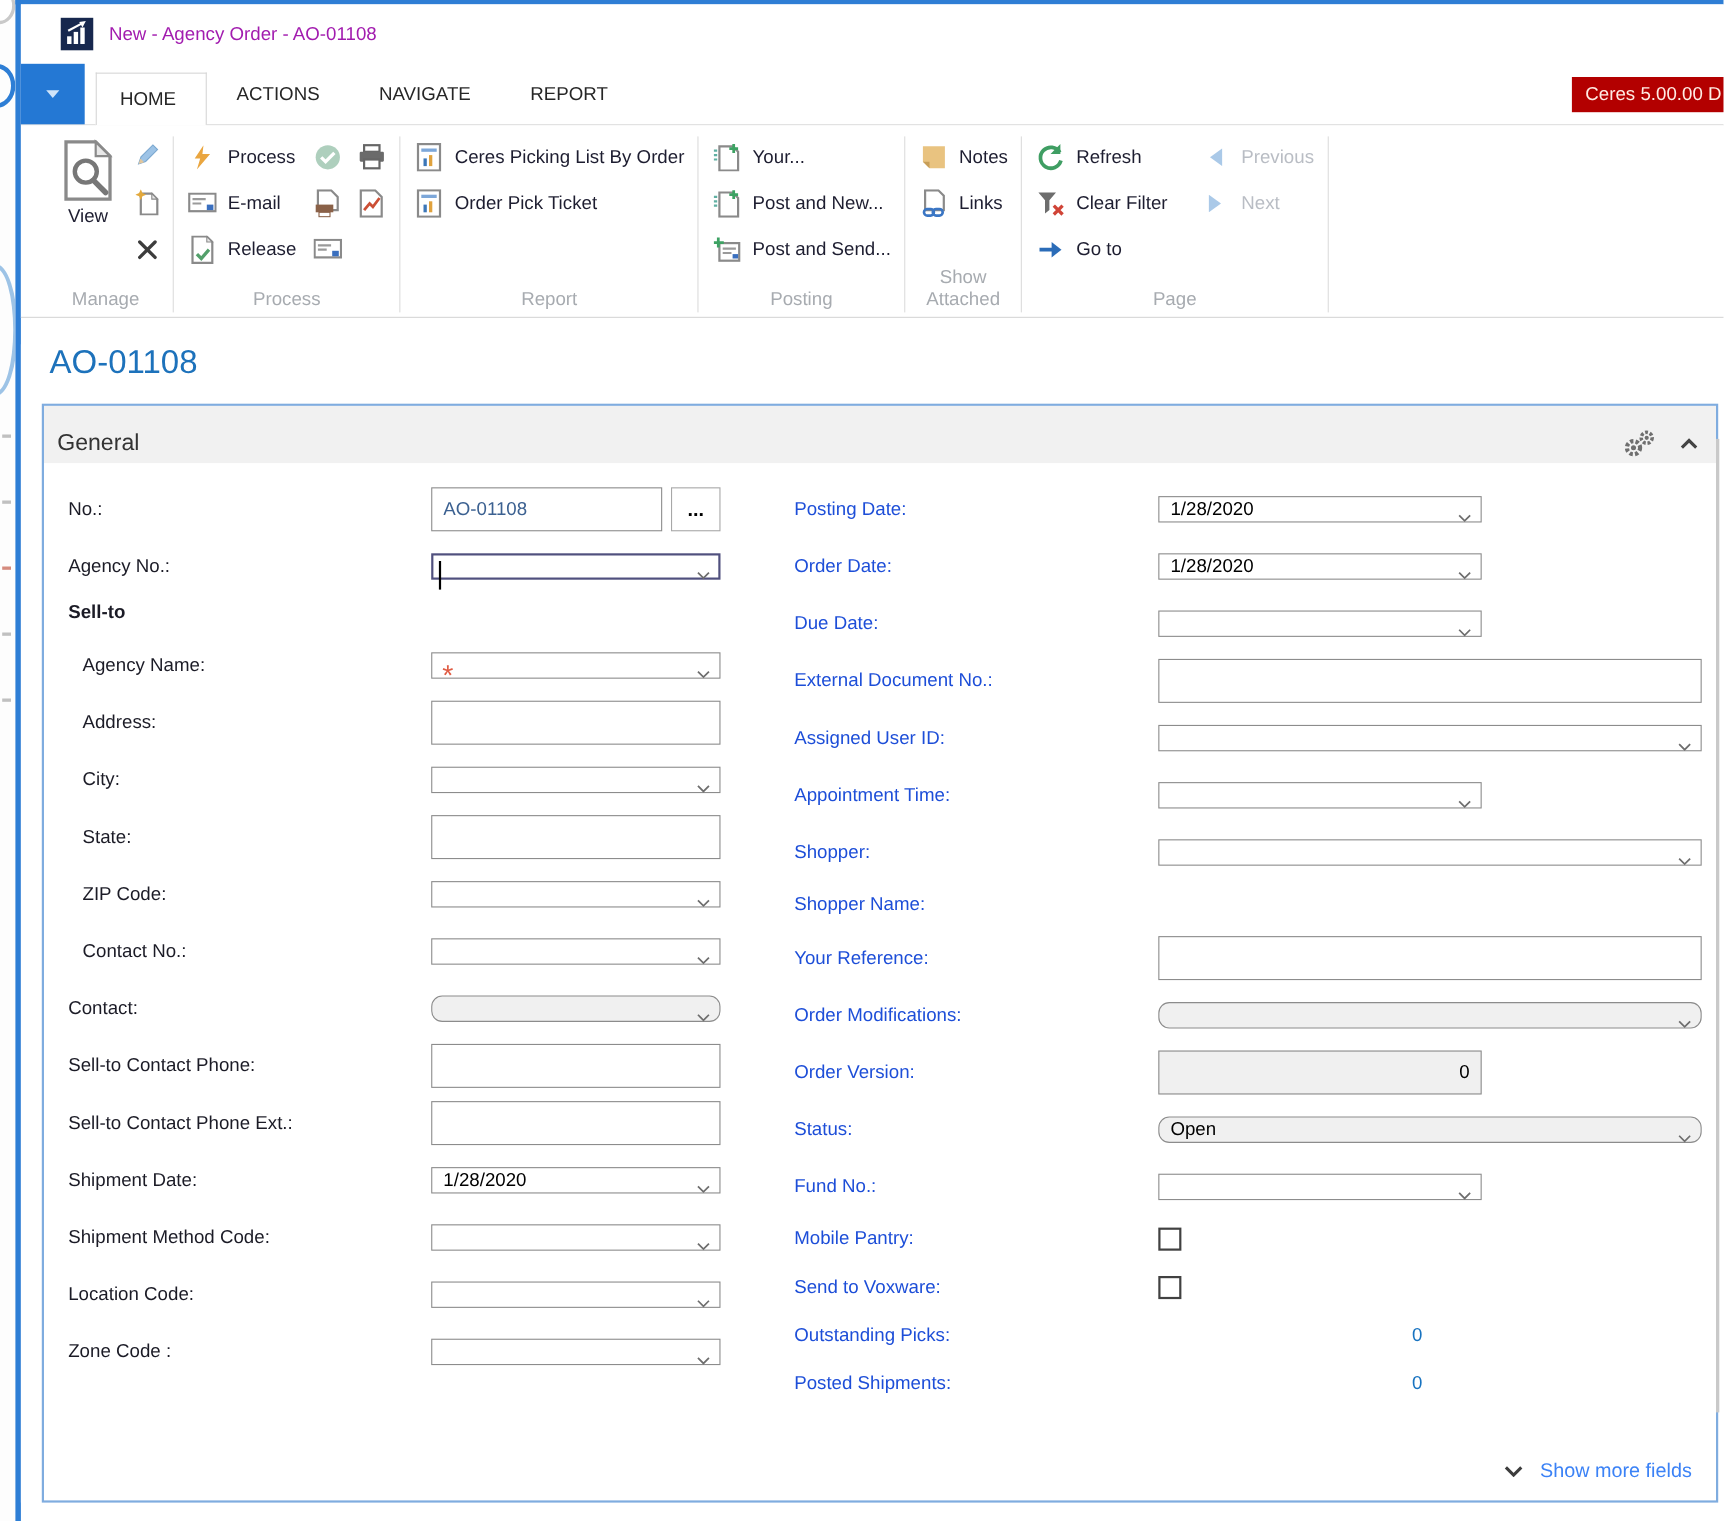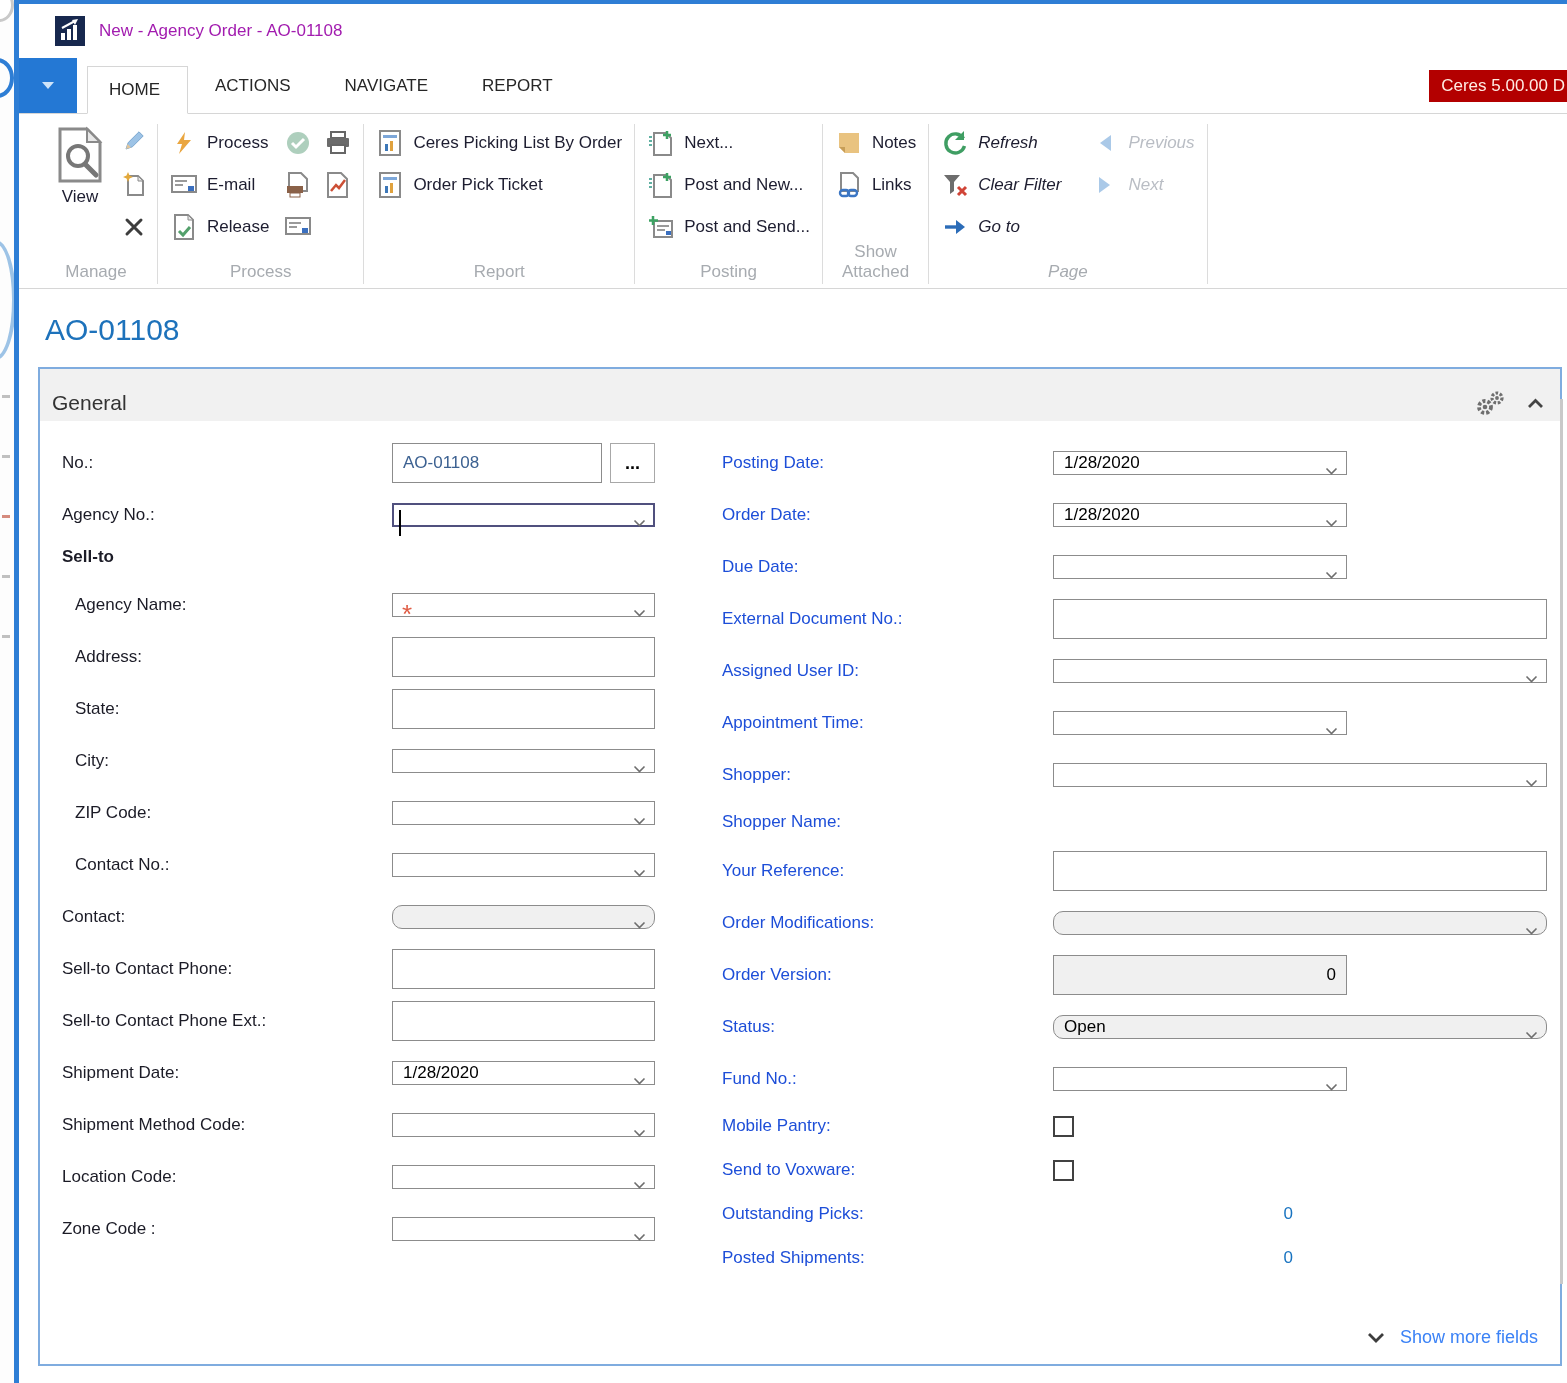--- a/index.html
+++ b/index.html
@@ -293,21 +293,21 @@
       <div class="rgroup">
         <div class="btn-col">
           <div class="ribbon-btn">
             <span class="ric">
                 <svg width="26" height="26" viewBox="0 0 26 26">
                   <path d="M6 3h12l5 5v17H6z" fill="#fff" stroke="#8a8a8a" stroke-width="2"></path>
                   <path d="M1 7h5M1 11h4M1 15h5" stroke="#5fb0a2" stroke-width="2" stroke-dasharray="3 2"></path>
                   <path d="M19 1v8M15 5h8" stroke="#3da263" stroke-width="2.5"></path>
                 </svg>
               </span>
-            <span>Next...</span>
+            <span>Your...</span>
           </div>
           <div class="ribbon-btn">
             <span class="ric">
                 <svg width="26" height="26" viewBox="0 0 26 26">
                   <path d="M6 3h12l5 5v17H6z" fill="#fff" stroke="#8a8a8a" stroke-width="2"></path>
                   <path d="M1 7h5M1 11h4M1 15h5" stroke="#5fb0a2" stroke-width="2" stroke-dasharray="3 2"></path>
                   <path d="M19 1v8M15 5h8" stroke="#3da263" stroke-width="2.5"></path>
                 </svg>
               </span>
             <span>Post and New...</span>
@@ -347,21 +347,21 @@
                     <rect x="10" y="18" width="9" height="6" rx="3"></rect>
                   </g>
                 </svg>
               </span>
             <span>Links</span>
           </div>
         </div>
         <div class="rgroup-caption">Show Attached</div>
       </div>
 
-      <div class="rgroup" style="border-right:1px solid #dcdcdc;font-style:italic;">
+      <div class="rgroup" style="border-right:1px solid #dcdcdc;">
         <div class="page-cols">
           <div class="btn-col">
             <div class="ribbon-btn">
               <span class="ric">
                   <svg width="26" height="26" viewBox="0 0 26 26">
                     <path d="M21.5 8.5A9.5 9.5 0 1 0 22.5 16" fill="none" stroke="#3f9e63" stroke-width="3.4"></path>
                     <path d="M22 1v9h-9z" fill="#3f9e63"></path>
                   </svg>
                 </span>
               <span>Refresh</span>
@@ -462,33 +462,33 @@
                       <path d="M1.5 1.5L6.5 6.5L11.5 1.5" stroke="#6e6e6e" stroke-width="1.6" fill="none"></path>
                     </svg>
                   </span>
               </div>
             </div>
             <div class="frow">
               <span class="flabel indent">Address:</span>
               <input class="tbox w-left" readonly="" value="" style="">
             </div>
             <div class="frow">
+              <span class="flabel indent">City:</span>
+              <div class="combo w-left">
+                <input readonly="" value="" style="">
+                <span class="chev">
+                    <svg width="13" height="8">
+                      <path d="M1.5 1.5L6.5 6.5L11.5 1.5" stroke="#6e6e6e" stroke-width="1.6" fill="none"></path>
+                    </svg>
+                  </span>
+              </div>
+            </div>
+            <div class="frow">
               <span class="flabel indent">State:</span>
               <input class="tbox w-left" readonly="" value="" style="">
-            </div>
-            <div class="frow">
-              <span class="flabel indent">City:</span>
-              <div class="combo w-left">
-                <input readonly="" value="" style="">
-                <span class="chev">
-                    <svg width="13" height="8">
-                      <path d="M1.5 1.5L6.5 6.5L11.5 1.5" stroke="#6e6e6e" stroke-width="1.6" fill="none"></path>
-                    </svg>
-                  </span>
-              </div>
             </div>
             <div class="frow">
               <span class="flabel indent">ZIP Code:</span>
               <div class="combo w-left">
                 <input readonly="" value="" style="">
                 <span class="chev">
                     <svg width="13" height="8">
                       <path d="M1.5 1.5L6.5 6.5L11.5 1.5" stroke="#6e6e6e" stroke-width="1.6" fill="none"></path>
                     </svg>
                   </span>

